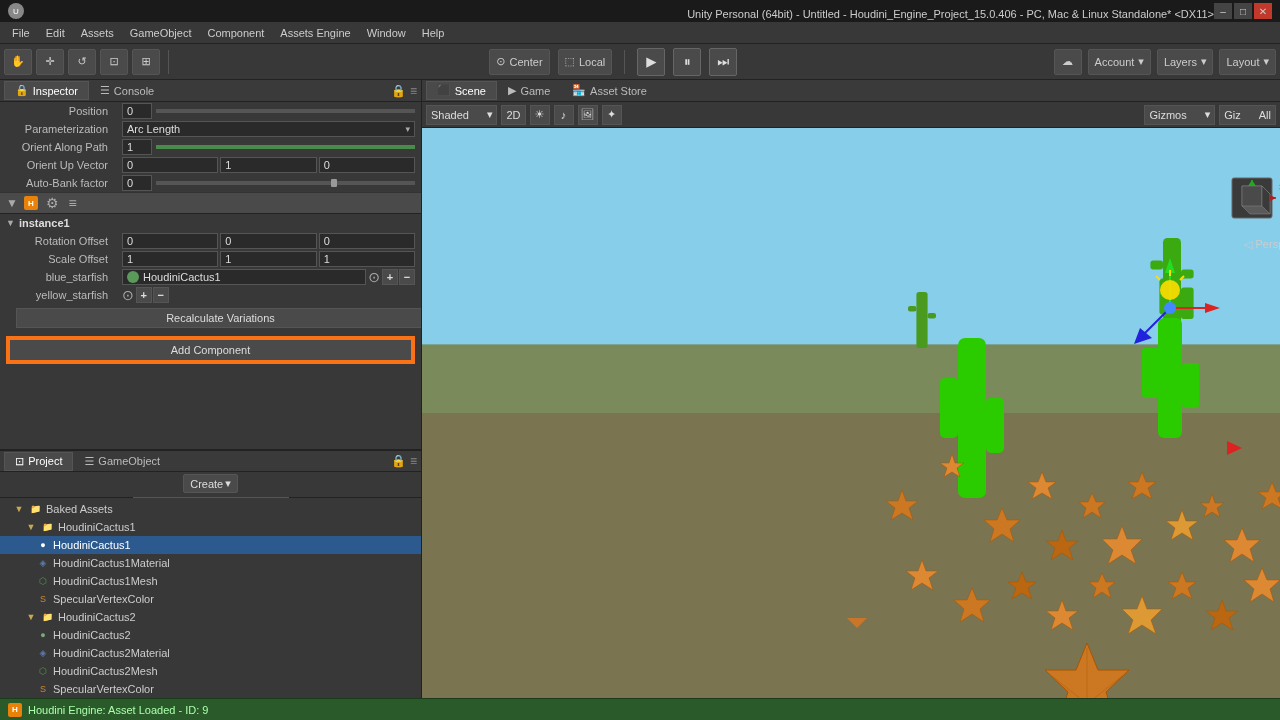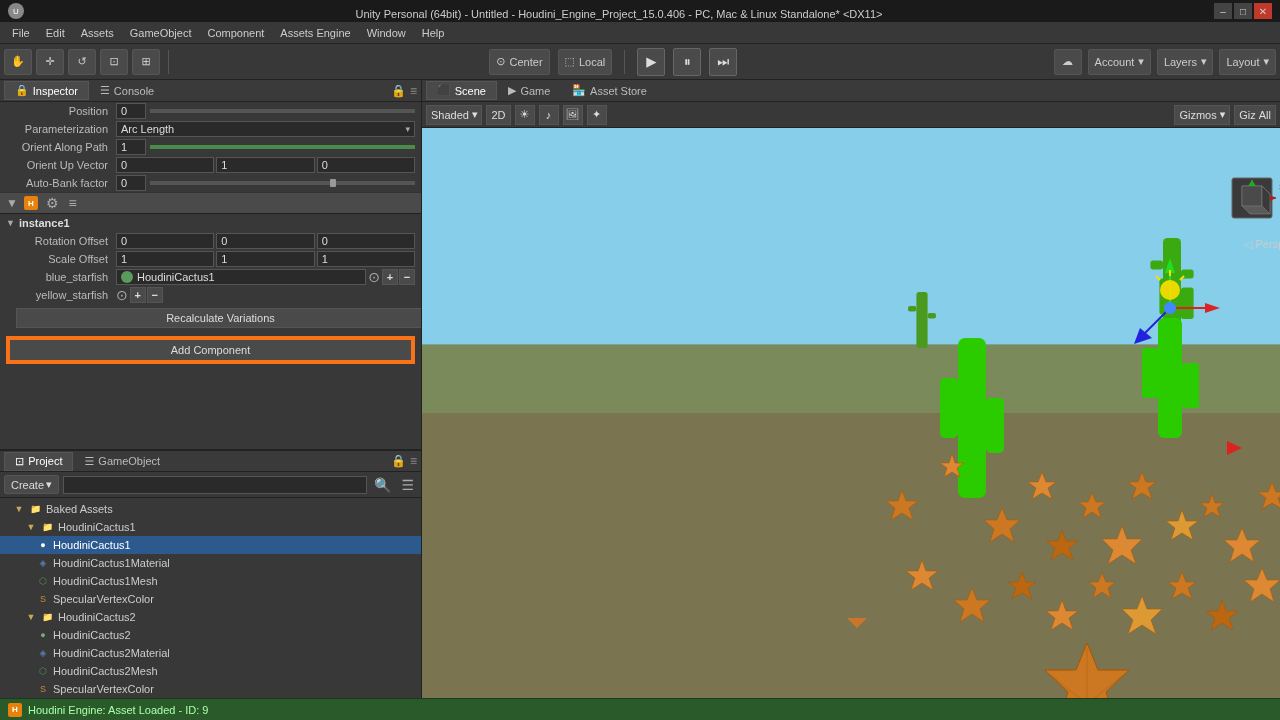--- a/index.html
+++ b/index.html
@@ -1,20 +1,20 @@
 <!DOCTYPE html>
 <html><head>
   <meta charset="utf-8">
   <style>
     * { box-sizing: border-box; margin: 0; padding: 0; }
     body { font-family: 'Segoe UI', Arial, sans-serif; font-size: 11px; background: #3c3c3c; color: #ddd; overflow: hidden; width: 1280px; height: 720px; }
     
     
     #titlebar { background: #1a1a1a; height: 22px; display: flex; align-items: center; justify-content: space-between; padding: 0 8px; color: #ccc; font-size: 11px; }
-    #titlebar .title { flex: 1; text-align: center; margin-top: 6px; }
+    #titlebar .title { flex: 1; text-align: right; margin-top: 6px; }
     #titlebar .win-controls { display: flex; gap: 2px; }
     #titlebar .win-btn { width: 18px; height: 16px; display: flex; align-items: center; justify-content: center; font-size: 10px; cursor: pointer; background: #444; color: #ccc; border: none; }
     #titlebar .win-btn.close { background: #c0392b; }
     
     
     #menubar { background: #383838; height: 22px; display: flex; align-items: center; padding: 0 4px; border-bottom: 1px solid #222; }
     #menubar .menu-item { padding: 2px 8px; cursor: pointer; color: #ccc; font-size: 11px; }
     
     
     #toolbar { background: #383838; height: 36px; display: flex; align-items: center; padding: 0 4px; border-bottom: 1px solid #222; gap: 4px; }
@@ -44,21 +44,21 @@
     .component-header { background: #4a4a4a; border-top: 1px solid #333; border-bottom: 1px solid #222; padding: 2px 6px; display: flex; align-items: center; gap: 6px; min-height: 22px; }
     .component-header .title { flex: 1; font-size: 11px; color: #ddd; }
     .component-settings-btn { background: none; border: none; color: #aaa; cursor: pointer; font-size: 14px; padding: 0 2px; }
     
     
     .section-header { padding: 2px 6px; display: flex; align-items: center; gap: 4px; min-height: 18px; }
     .section-label { font-size: 11px; color: #ddd; font-weight: bold; }
     .collapse-arrow { font-size: 9px; color: #aaa; cursor: pointer; }
     
     
-    .field-row { display: flex; align-items: center; padding: 1px 6px 1px 12px; min-height: 18px; gap: 4px; }
+    .field-row { display: flex; align-items: center; padding: 1px 6px 1px 12px; min-height: 18px; gap: 10px; }
     .field-label { color: #bbb; font-size: 11px; min-width: 100px; flex-shrink: 0; text-align: right; padding-right: 4px; }
     .field-value { flex: 1; }
     .small-input { background: #2a2a2a; border: 1px solid #555; color: #ddd; font-size: 11px; padding: 1px 4px; height: 16px; }
     
     
     .obj-field { display: flex; align-items: center; background: #2a2a2a; border: 1px solid #555; flex: 1; height: 16px; padding: 0 4px; }
     .obj-icon { width: 12px; height: 12px; border-radius: 50%; margin-right: 4px; display: inline-block; }
     .obj-text { font-size: 11px; color: #ddd; flex: 1; }
     .obj-btns { display: flex; gap: 1px; }
     .obj-btn { background: #4a4a4a; border: 1px solid #555; color: #ddd; width: 16px; height: 16px; display: flex; align-items: center; justify-content: center; cursor: pointer; font-size: 11px; font-weight: bold; }
@@ -79,33 +79,33 @@
     .indent-2 { padding-left: 24px; }
     .indent-3 { padding-left: 36px; }
     .tree-icon { width: 14px; height: 14px; margin-right: 3px; display: inline-flex; align-items: center; justify-content: center; flex-shrink: 0; font-size: 9px; }
     .folder-icon { color: #c8a855; }
     .mesh-icon { color: #5a9a5a; }
     .mat-icon { color: #5a7aaa; }
     .s-icon { color: #cc8833; }
     .go-icon { color: #7aaa7a; }
     
     
-    #search-bar { display: flex; align-items: center; padding: 2px 4px; background: #383838; border-bottom: 1px solid #222; height: 26px; gap: 4px; }
+    #search-bar { display: flex; align-items: center; padding: 2px 20px; background: #383838; border-bottom: 1px solid #222; height: 26px; gap: 4px; flex-direction: column; }
     .create-btn { background: #4a4a4a; border: 1px solid #555; color: #ddd; font-size: 11px; padding: 2px 6px; cursor: pointer; border-radius: 2px; display: flex; align-items: center; gap: 2px; }
     .search-input { background: #2a2a2a; border: 1px solid #555; color: #ddd; font-size: 11px; padding: 2px 6px; flex: 1; height: 18px; }
     .icon-btn { background: none; border: none; color: #aaa; cursor: pointer; font-size: 14px; padding: 0 3px; }
     
     
     #right-panel { flex: 1; display: flex; flex-direction: column; background: #1a1a1a; }
     #scene-tabs { background: #3a3a3a; display: flex; border-bottom: 1px solid #222; height: 22px; align-items: center; padding: 0 4px; }
     .scene-tab { padding: 2px 10px; cursor: pointer; font-size: 11px; color: #bbb; border: 1px solid transparent; display: flex; align-items: center; gap: 4px; }
     .scene-tab.active { background: #4a4a4a; border-color: #555; color: #fff; }
     
     #scene-toolbar { background: #383838; height: 26px; display: flex; align-items: center; padding: 0 4px; gap: 4px; border-bottom: 1px solid #222; }
-    .scene-dropdown { background: #4a4a4a; border: 1px solid #555; color: #ddd; font-size: 11px; padding: 1px 4px; height: 20px; display: flex; align-items: center; gap: 3px; cursor: pointer; }
+    .scene-dropdown { background: #4a4a4a; border: 1px solid #555; color: #ddd; font-size: 11px; padding: 1px 4px; height: 20px; display: flex; align-items: center; gap: 18px; cursor: pointer; }
     .scene-icon-btn { background: #4a4a4a; border: 1px solid #555; color: #ddd; width: 20px; height: 20px; display: flex; align-items: center; justify-content: center; cursor: pointer; font-size: 11px; }
     .scene-spacer { flex: 1; }
     
     #scene-view { flex: 1; position: relative; overflow: hidden; background: linear-gradient(180deg, #87ceeb 0%, #87ceeb 30%, #8b7355 30%, #8b7355 100%); }
     
     
     #statusbar { background: #2a5a2a; height: 22px; display: flex; align-items: center; padding: 0 8px; color: #aaffaa; font-size: 11px; border-top: 1px solid #1a3a1a; }
     
     
     #left-panel-inner { display: flex; flex-direction: column; height: 100%; }

